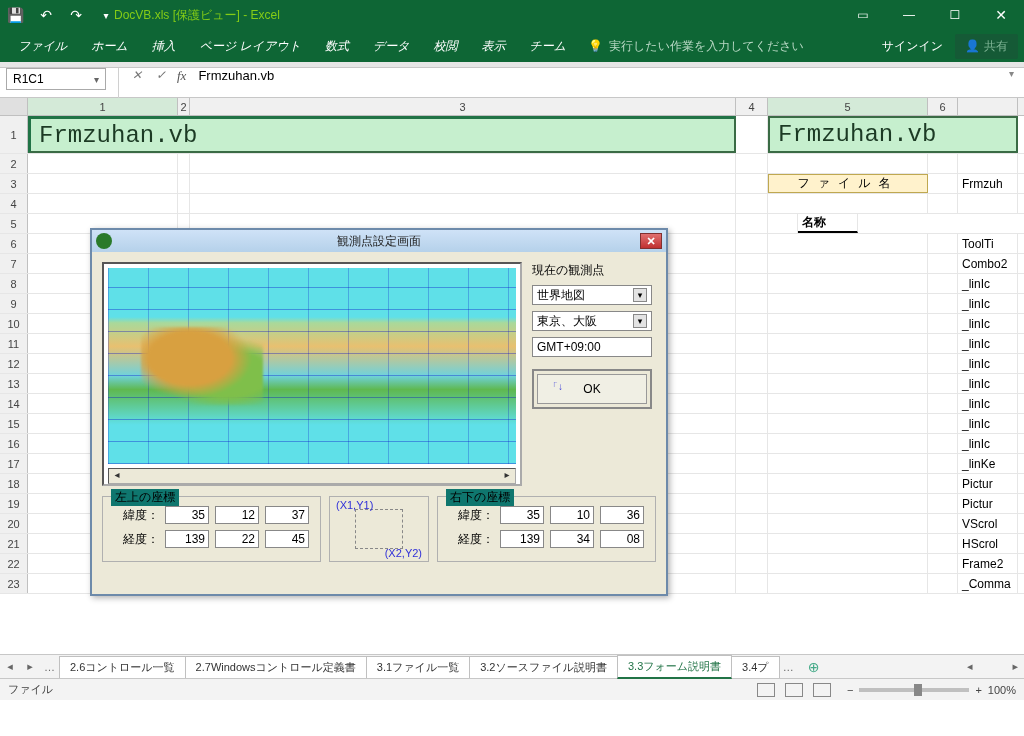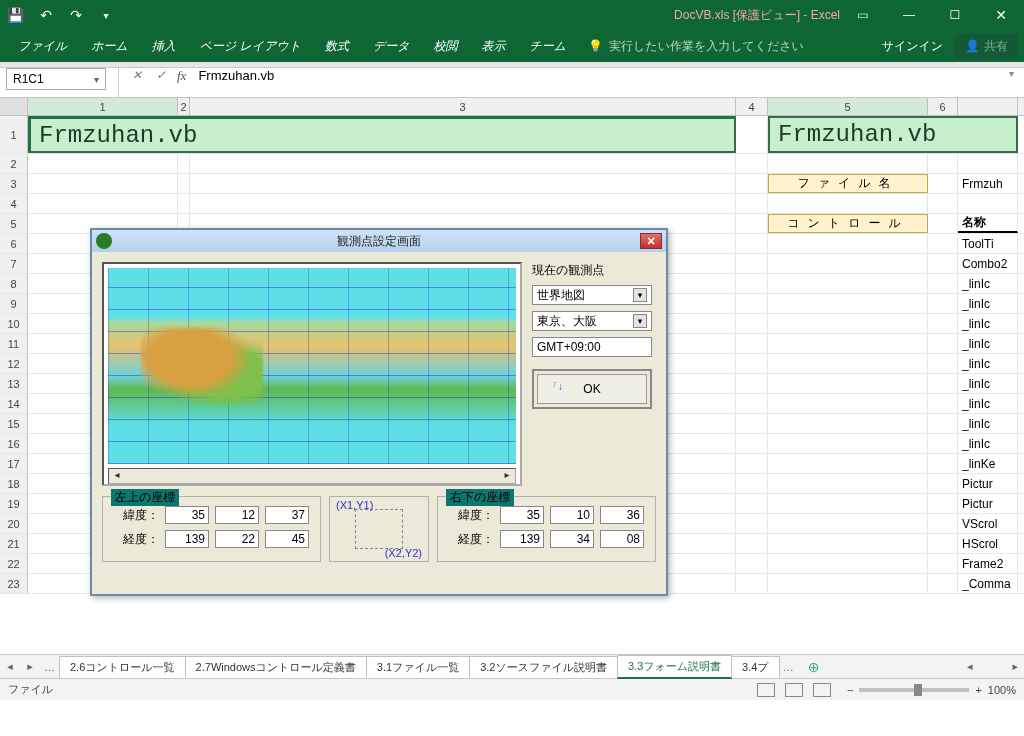--- a/index.html
+++ b/index.html
@@ -1,21 +1,21 @@
 <!DOCTYPE html>
 <html><head>
 <meta charset="utf-8">
 <style>
 * { box-sizing: border-box; margin: 0; padding: 0; font-family: "Yu Gothic", "Meiryo", sans-serif; }
 body { width: 1024px; height: 736px; background: #fff; overflow: hidden; font-size: 12px; position: relative; }
 
 .titlebar { height: 30px; background: #0e6635; display: flex; align-items: center; color: #fff; }
 .titlebar .qat { display: flex; align-items: center; padding-left: 8px; gap: 14px; }
 .titlebar .qat .icon { width: 16px; height: 16px; display: flex; align-items: center; justify-content: center; font-size: 14px; color: #fff; }
-.titlebar .title { flex: 1; text-align: right; font-size: 12px; color: #fca5a5; }
+.titlebar .title { flex: 1; text-align: left; font-size: 12px; color: #84cc16; }
 .titlebar .winctrl { display: flex; align-items: center; }
 .titlebar .winctrl .btn { width: 46px; height: 30px; display: flex; align-items: center; justify-content: center; color: #fff; font-size: 12px; }
 .titlebar .winctrl .close { font-size: 14px; }
 
 .ribbon { height: 32px; background: #0e6635; display: flex; align-items: center; color: #fff; font-size: 12px; padding: 0 6px; }
 .ribbon .tab { padding: 0 12px; height: 100%; display: flex; align-items: center; cursor: pointer; font-style: italic; }
 .ribbon .tell { display: flex; align-items: center; gap: 6px; padding: 0 10px; color: #b9d9c5; }
 .ribbon .spacer { flex: 1; }
 .ribbon .signin { color: #fff; padding: 0 12px; }
 .ribbon .share { display: flex; align-items: center; gap: 4px; background: #155a36; padding: 4px 10px; border-radius: 2px; color: #7fb495; }
@@ -207,21 +207,20 @@
       <div class="cell" style="width:160px"></div>
       <div class="cell" style="width:30px"></div>
       <div class="cell" style="width:60px"></div>
     </div>
     <div class="row">
       <div class="rh">5</div>
       <div class="cell" style="width:150px"></div>
       <div class="cell" style="width:12px"></div>
       <div class="cell" style="width:546px"></div>
       <div class="cell" style="width:32px"></div>
-      <div class="cell yellow-box" style="width:160px">コントロール</div>
       <div class="cell" style="width:30px"></div>
       <div class="cell name-header" style="width:60px">名称</div>
     </div>
     <div class="row">
       <div class="rh">6</div>
       <div class="cell" style="width:150px"></div>
       <div class="cell" style="width:12px"></div>
       <div class="cell" style="width:546px"></div>
       <div class="cell" style="width:32px"></div>
       <div class="cell" style="width:160px"></div>

